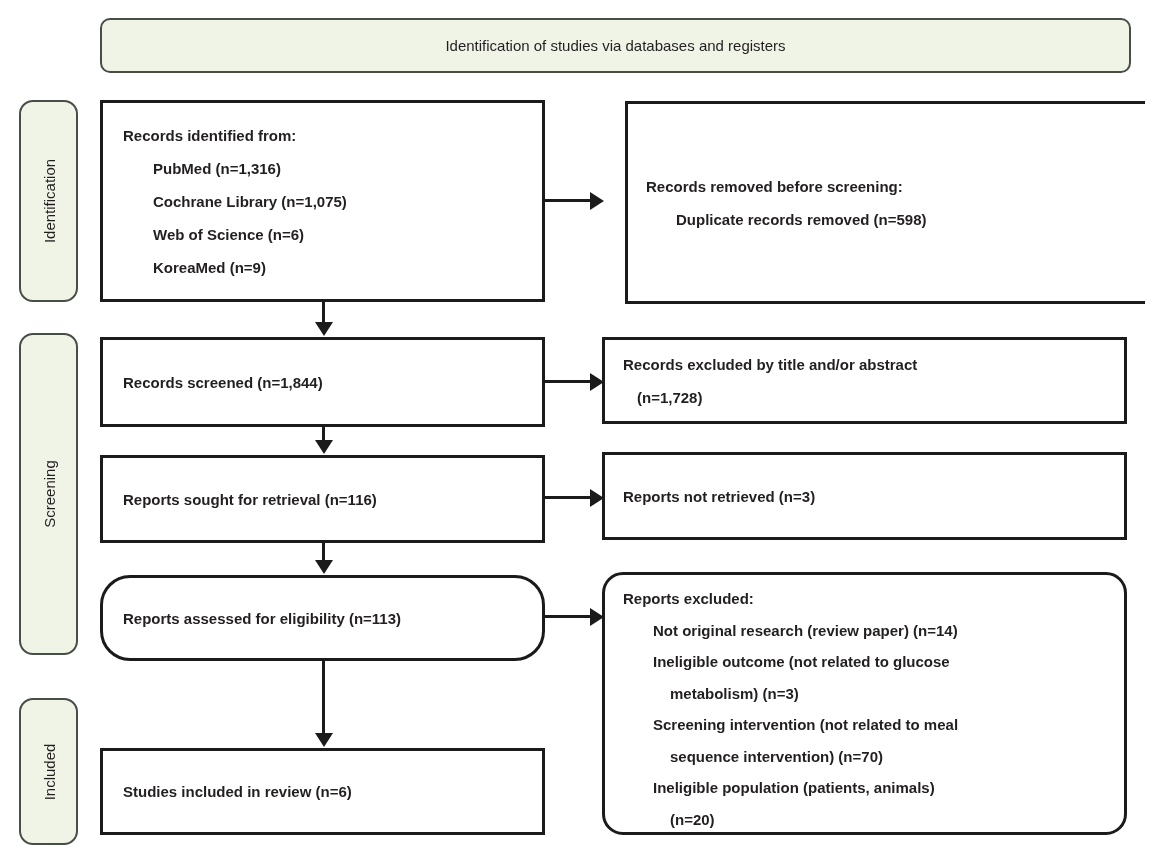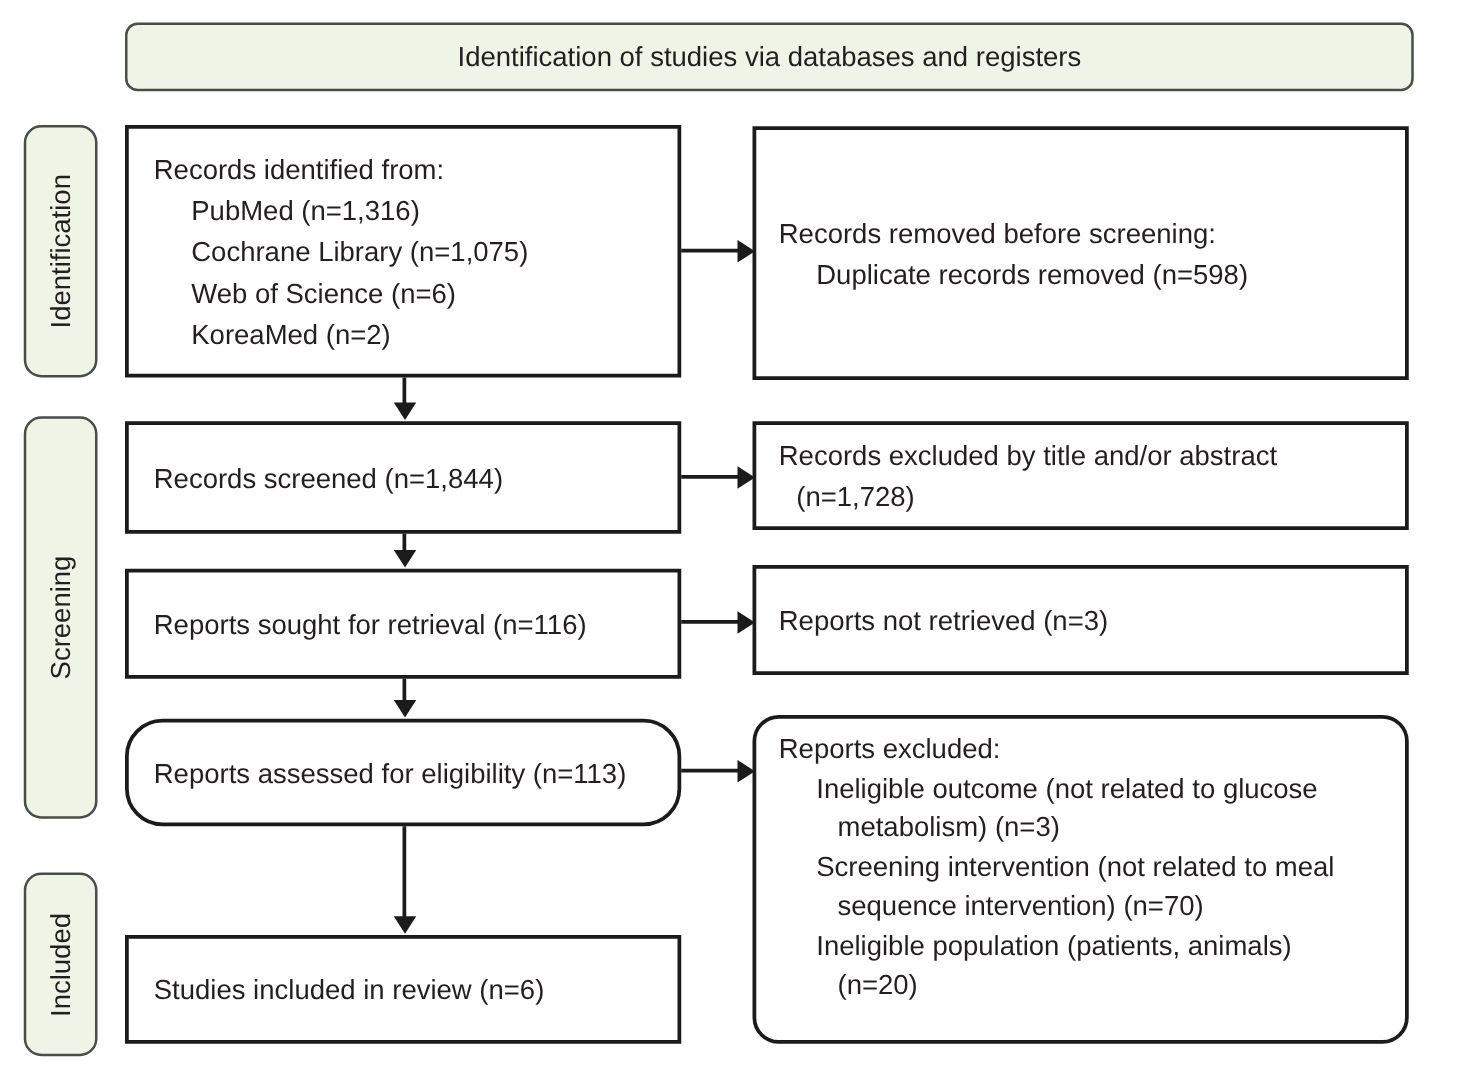--- a/index.html
+++ b/index.html
@@ -7,21 +7,21 @@
     --stage-fill:#eff4e6;
     --stage-border:#474e46;
     --box-border:#1b1b1b;
     --text:#231f20;
     --arrow:#1b1b1b;
   }
   html,body{margin:0;padding:0;background:var(--bg);}
   .canvas{
     position:relative;width:1145px;height:863px;background:var(--bg);
     font-family:"Liberation Sans", sans-serif;color:var(--text);
-    font-size:22px;overflow:hidden;
+    font-size:15px;overflow:hidden;
   }
   
   .green-box{
     position:absolute;background:var(--stage-fill);
     border:2.5px solid var(--stage-border);box-sizing:border-box;
   }
   .header-box{
     left:100px;top:18px;width:1031px;height:55px;border-radius:10px;
     display:flex;align-items:center;justify-content:center;
   }
@@ -33,21 +33,21 @@
   }
   
   .flow-box{
     position:absolute;background:#fff;border:3px solid var(--box-border);
     box-sizing:border-box;display:flex;flex-direction:column;
     justify-content:center;padding:6px 14px 6px 20px;
   }
   .flow-box.left-col{left:100px;width:445px;}
   .flow-box.right-col{left:602px;width:525px;padding-left:18px;}
   .flow-box.top-align{justify-content:flex-start;padding-top:8px;border-radius:21px;}
-  .ln{line-height:33px;white-space:nowrap;}
+  .ln{line-height:33px;white-space:nowrap;font-weight:bold;}
   .compact .ln{line-height:31.5px;}
   .ind1{padding-left:30px;}
   .ind2{padding-left:47px;}
   .indh{padding-left:14px;}
   
   .varrow{position:absolute;left:322px;width:3px;background:var(--arrow);}
   .varrow::after{
     content:"";position:absolute;left:50%;bottom:-13px;
     transform:translateX(-50%);
     border-left:9px solid transparent;border-right:9px solid transparent;
@@ -78,55 +78,56 @@
   </div>
   <div class="green-box stage-box" style="top:698px;height:147px;">
     <span class="vlabel">Included</span>
   </div>
 
   <div class="flow-box left-col" style="top:100px;height:202px;">
     <div class="ln">Records identified from:</div>
     <div class="ln ind1">PubMed (n=1,316)</div>
     <div class="ln ind1">Cochrane Library (n=1,075)</div>
     <div class="ln ind1">Web of Science (n=6)</div>
-    <div class="ln ind1">KoreaMed (n=2)</div>
+    <div class="ln ind1">KoreaMed (n=9)</div>
   </div>
 
   <div class="flow-box left-col" style="top:337px;height:90px;">
     <div class="ln">Records screened (n=1,844)</div>
   </div>
 
   <div class="flow-box left-col" style="top:455px;height:88px;">
     <div class="ln">Reports sought for retrieval (n=116)</div>
   </div>
 
   <div class="flow-box left-col" style="top:575px;height:86px;border-radius:30px;">
     <div class="ln">Reports assessed for eligibility (n=113)</div>
   </div>
 
   <div class="flow-box left-col" style="top:748px;height:87px;">
     <div class="ln">Studies included in review (n=6)</div>
   </div>
 
-  <div class="flow-box right-col" style="top:101px;height:203px;">
+  <div class="flow-box right-col" style="top:101px;height:203px;margin-left:23px;">
     <div class="ln">Records removed before screening:</div>
     <div class="ln ind1">Duplicate records removed (n=598)</div>
   </div>
 
   <div class="flow-box right-col" style="top:337px;height:87px;">
     <div class="ln">Records excluded by title and/or abstract</div>
     <div class="ln indh">(n=1,728)</div>
   </div>
 
   <div class="flow-box right-col" style="top:452px;height:88px;">
     <div class="ln">Reports not retrieved (n=3)</div>
   </div>
 
   <div class="flow-box right-col top-align compact" style="top:572px;height:263px;">
     <div class="ln">Reports excluded:</div>
+    <div class="ln ind1">Not original research (review paper) (n=14)</div>
     <div class="ln ind1">Ineligible outcome (not related to glucose</div>
     <div class="ln ind2">metabolism) (n=3)</div>
     <div class="ln ind1">Screening intervention (not related to meal</div>
     <div class="ln ind2">sequence intervention) (n=70)</div>
     <div class="ln ind1">Ineligible population (patients, animals)</div>
     <div class="ln ind2">(n=20)</div>
   </div>
 
   <div class="varrow" style="top:302px;height:21px;"></div>
   <div class="varrow" style="top:427px;height:14px;"></div>

